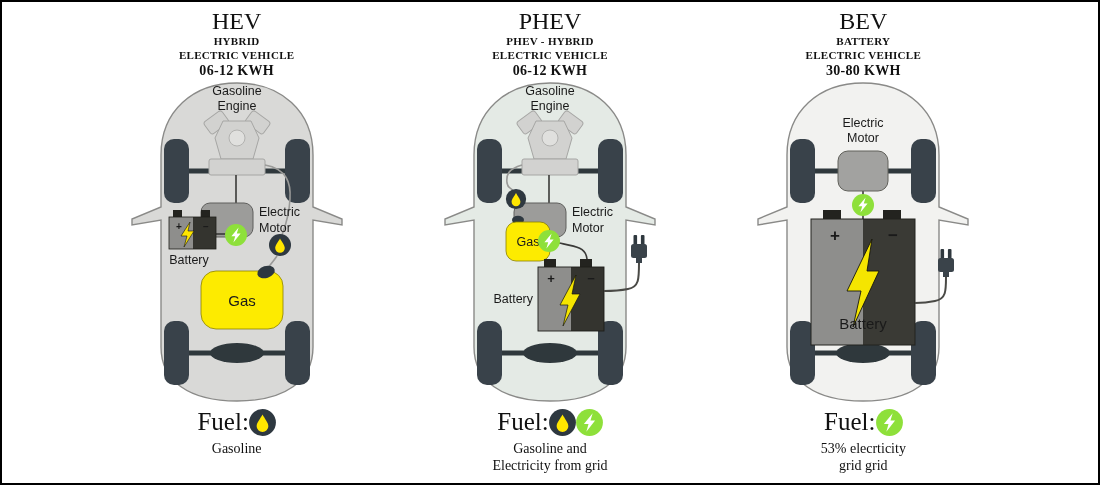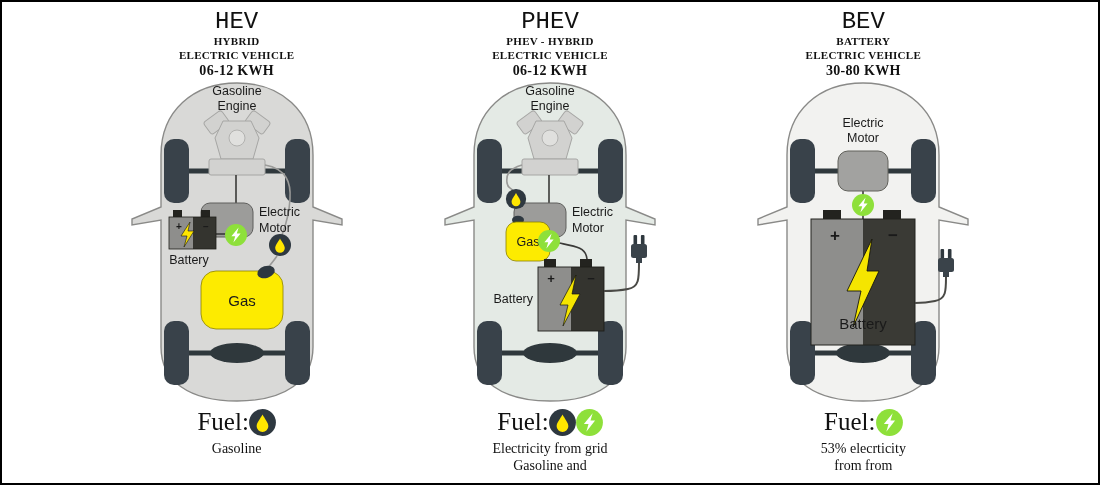--- a/index.html
+++ b/index.html
@@ -1,21 +1,21 @@
 <!DOCTYPE html>
 <html><head>
 <meta charset="utf-8">
 <style>
   html,body{margin:0;padding:0;background:#fff;}
   .frame{width:1100px;height:485px;border:2px solid #000;box-sizing:border-box;
          position:relative;background:#fff;overflow:hidden;
          font-family:"Liberation Sans",sans-serif;}
   .panels{display:flex;justify-content:space-between;padding:0 78px;height:100%;}
   .panel{width:330px;text-align:center;padding-top:6px;}
-  .title{font-family:Liberation Mono, monospace;font-size:24px;line-height:27px;color:#111;}
+  .title{font-family:Liberation Serif, serif;font-size:24px;line-height:27px;color:#111;}
   .sub{font-family:Liberation Serif, serif;font-weight:bold;font-size:11px;line-height:13.5px;color:#111;letter-spacing:.3px;}
   .kwh{font-family:"Liberation Serif",serif;font-weight:bold;font-size:14px;line-height:17px;color:#111;letter-spacing:.3px;}
   .car{display:block;margin:0 auto;}
   .fuelrow{display:flex;align-items:center;justify-content:center;height:30px;margin-top:-2px;}
   .fuellabel{font-family:"Liberation Serif",serif;font-size:25px;color:#111;}
   .caption{font-family:"Liberation Serif",serif;font-size:14px;line-height:17px;color:#111;margin-top:3px;}
   .logo{position:absolute;top:4px;right:10px;width:100px;text-align:center;}
   .logo-text{font-family:"DejaVu Sans Mono",monospace;font-weight:bold;font-size:9.5px;color:#111;letter-spacing:.4px;margin-top:-2px;}
   svg text{font-family:"Liberation Sans",sans-serif;fill:#1a1a1a;}
 </style>
@@ -160,22 +160,22 @@
       <div class="fuelrow">
         <span class="fuellabel">Fuel:</span>
         <svg width="27" height="27" viewBox="-13.5 -13.5 27 27">
             <use href="#fuel-drop" transform="scale(1.22)"></use>
           </svg>
         <svg width="27" height="27" viewBox="-13.5 -13.5 27 27">
             <use href="#bolt-circle" transform="scale(1.22)"></use>
           </svg>
       </div>
       <div class="caption">
+        <div>Gasoline and</div>
         <div>Electricity from grid</div>
-        <div>Gasoline and</div>
       </div>
     </div>
 
     <div class="panel">
       <div class="title">BEV</div>
       <div class="sub">BATTERY</div>
       <div class="sub">ELECTRIC VEHICLE</div>
       <div class="kwh">30-80 KWH</div>
 
       <svg class="car" width="240" height="330" viewBox="0 0 240 330">
@@ -202,18 +202,18 @@
       </svg>
 
       <div class="fuelrow">
         <span class="fuellabel">Fuel:</span>
         <svg width="27" height="27" viewBox="-13.5 -13.5 27 27">
             <use href="#bolt-circle" transform="scale(1.22)"></use>
           </svg>
       </div>
       <div class="caption">
         <div>53% elecrticity</div>
-        <div>from from</div>
+        <div>grid grid</div>
       </div>
     </div>
 
   </div>
 </div>
 
 </body></html>

